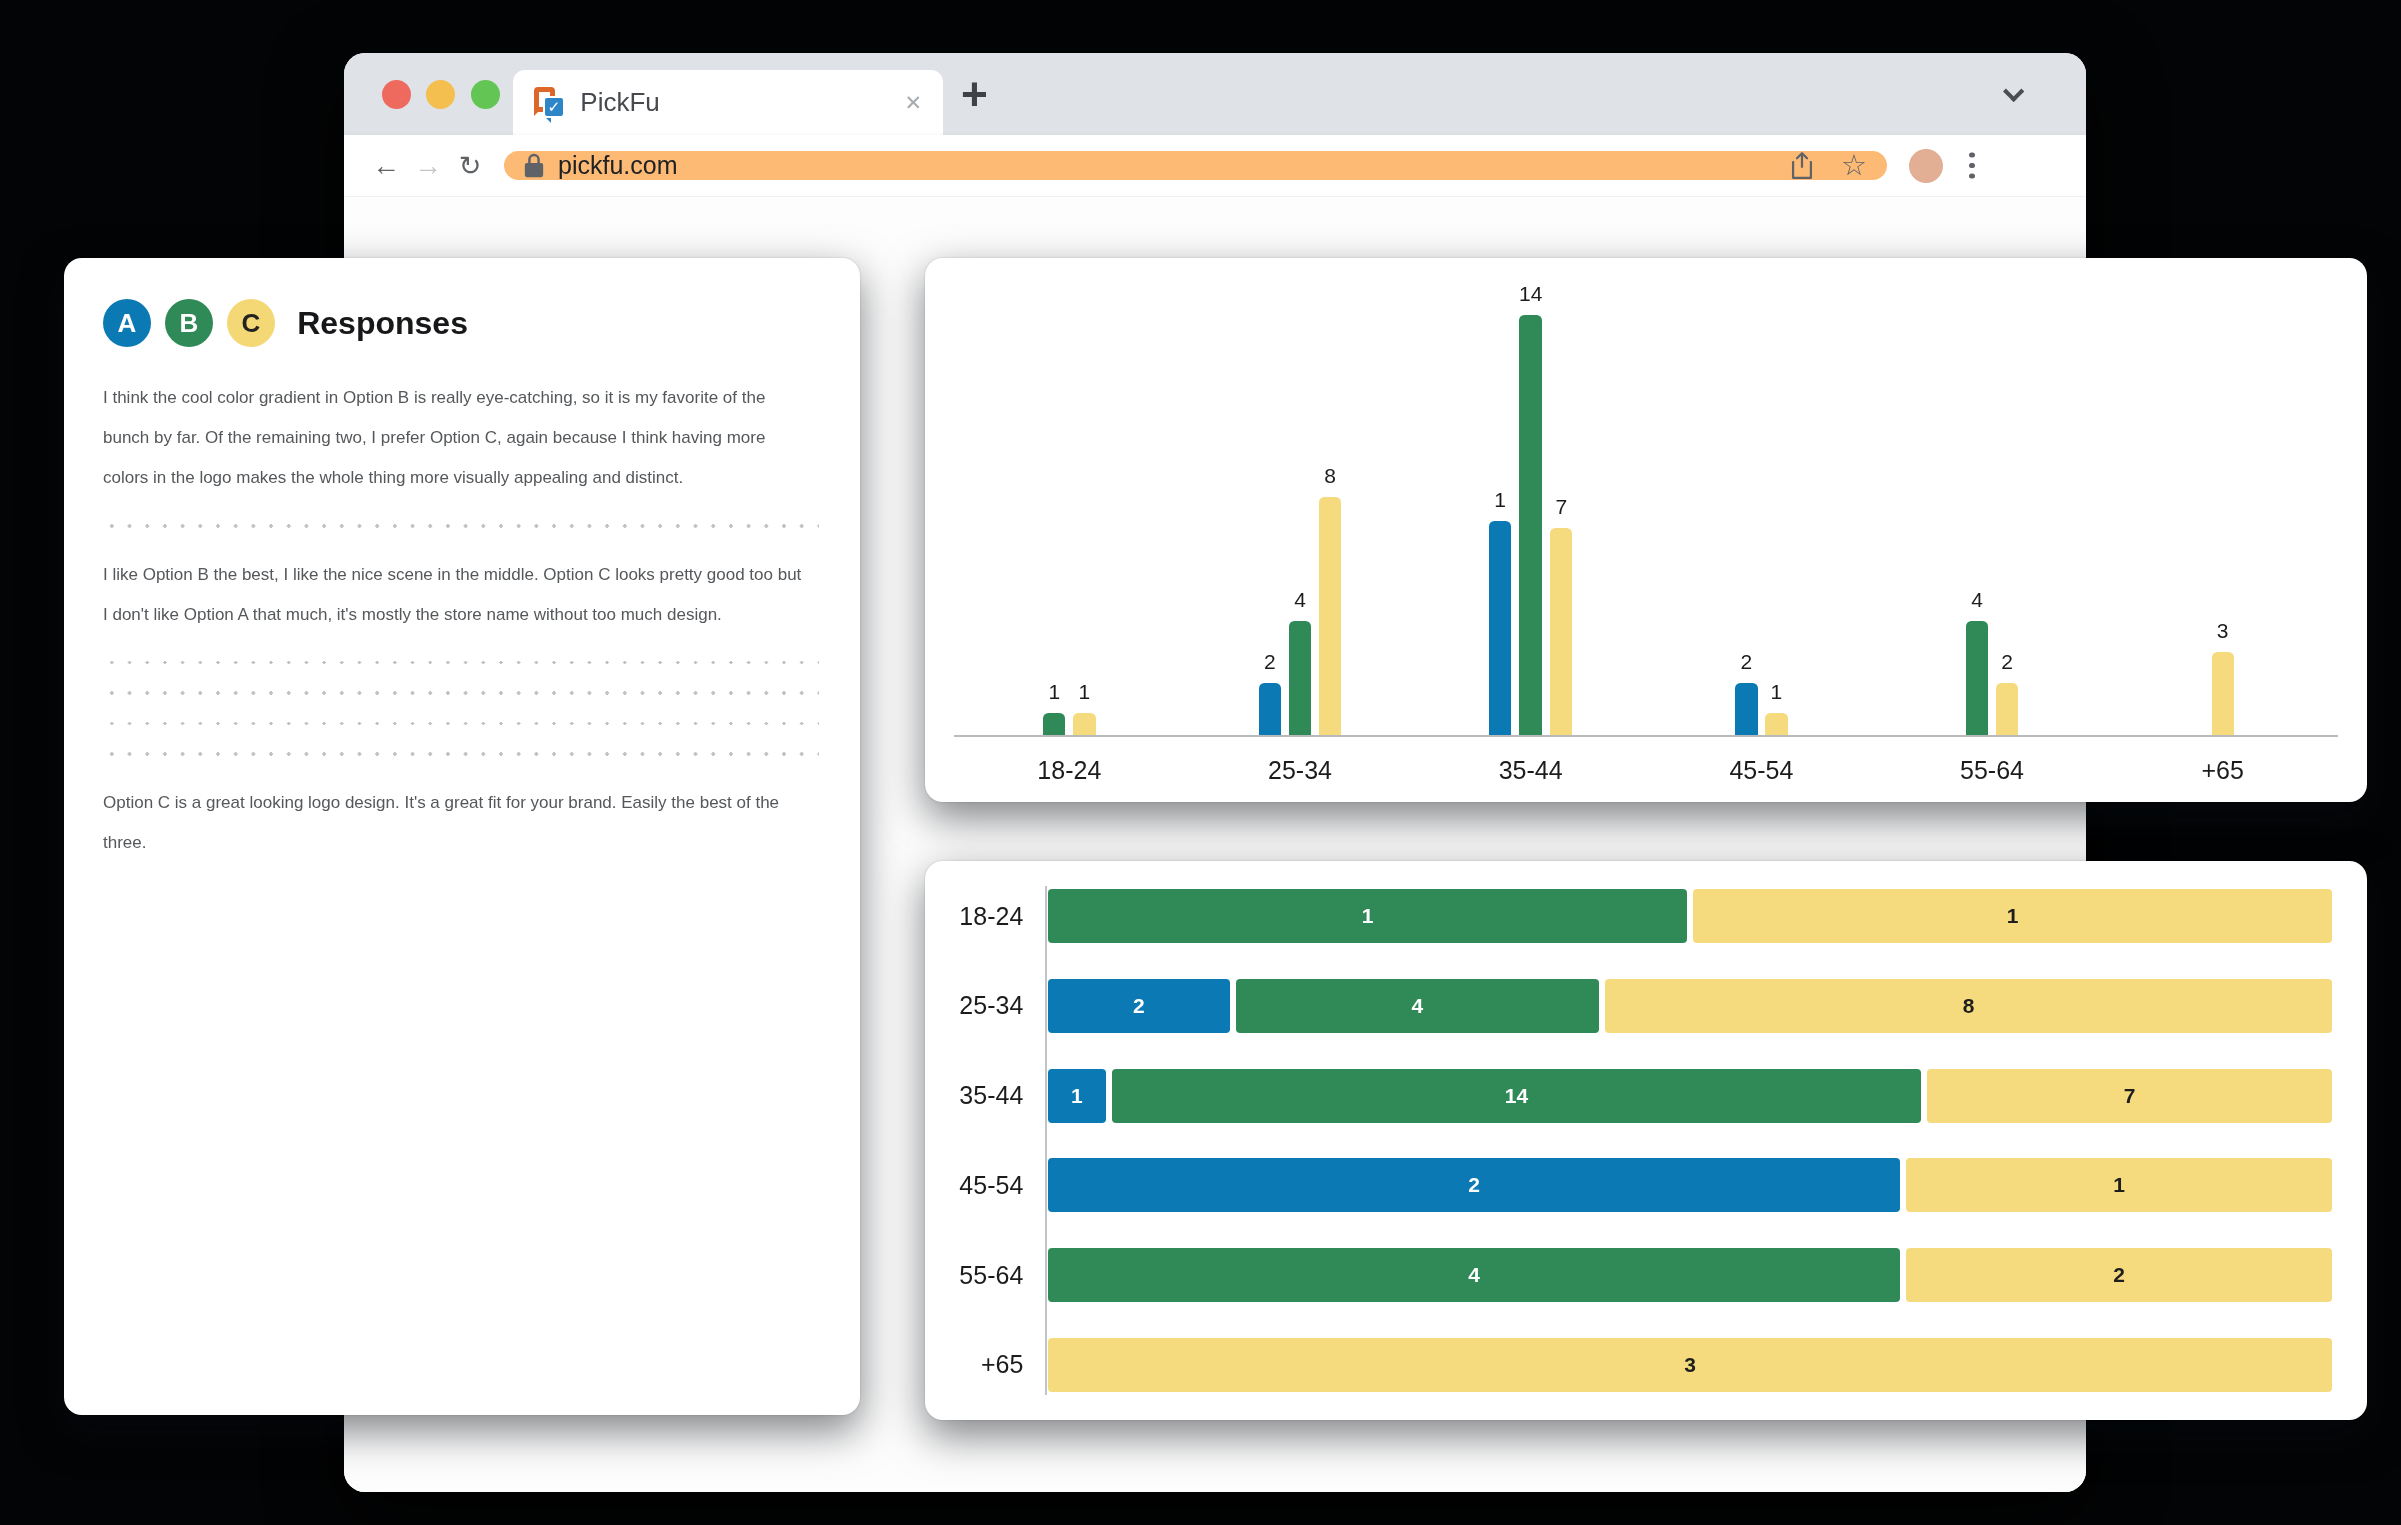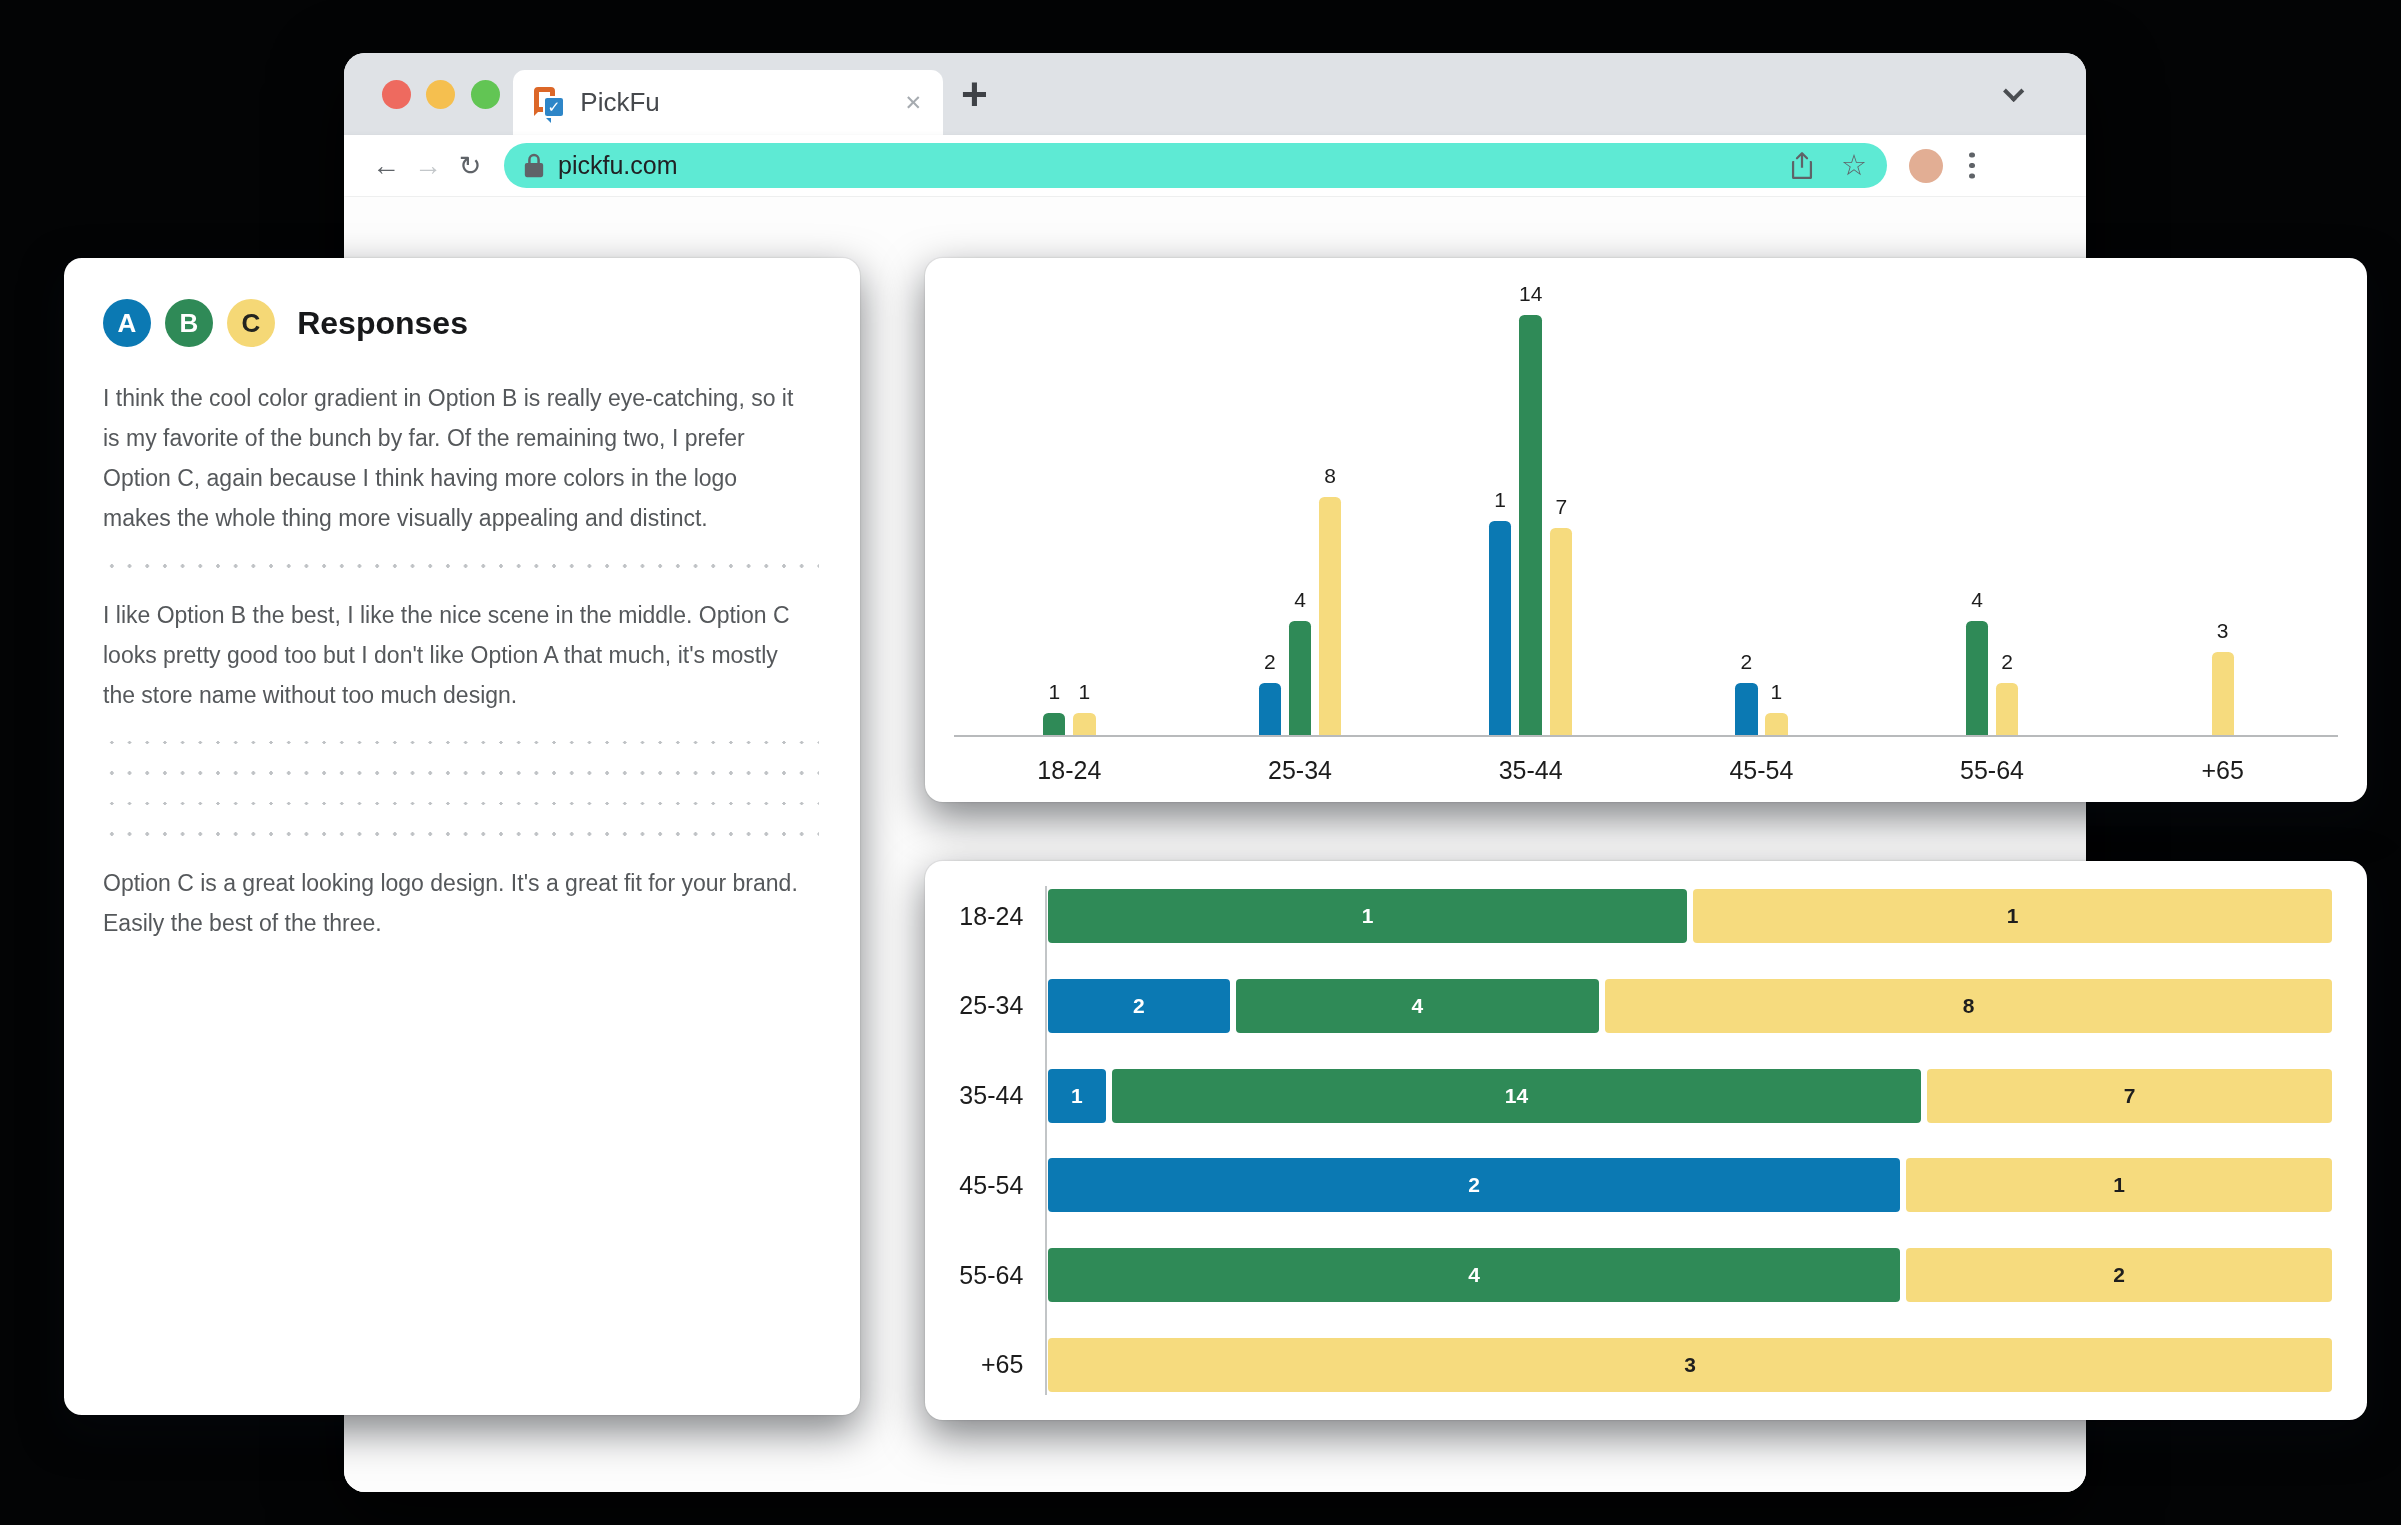--- a/index.html
+++ b/index.html
@@ -32,40 +32,40 @@
           font-size:46px;font-weight:600;color:#3f4247;}
   .strip-chevron{position:absolute;right:65px;top:31px;width:15.3px;height:15.3px;
           border-right:4.1px solid #4a4d51;border-bottom:4.1px solid #4a4d51;
           transform:rotate(45deg);}
   .toolbar{position:relative;height:61px;background:#ffffff;display:flex;align-items:center;
            box-shadow:0 1.8px 5.9px rgba(60,64,67,.12);}
   .nav-ic{font-size:28px;color:#5f6368;width:42px;text-align:center;}
   .nav-ic.back{margin-left:21px;}
   .nav-ic.fwd{color:#c3c7ca;}
   .nav-ic.reload{font-size:27px;}
-  .urlbar{margin-left:13px;height:45px;width:1383px;background:#5eead4;border-radius:22.4px;
+  .urlbar{margin-left:13px;height:29px;width:1383px;background:#fdba74;border-radius:22.4px;
           display:flex;align-items:center;padding:0 20px;}
   .lock-icon{margin-right:14px;display:inline-flex;}
   .url-text{font-size:25px;color:#202124;flex:1;}
   .pill-ic{margin-left:26px;display:inline-flex;color:#5f6368;}
   .star-glyph{font-size:29px;color:#5f6368;line-height:1;}
   .avatar{width:34px;height:34px;border-radius:50%;background:#e2ae94;margin-left:22.4px;}
   .menu-dots{margin-left:26px;width:5.9px;height:5.9px;border-radius:50%;background:#5f6368;
              box-shadow:0 -10.6px 0 #5f6368,0 10.6px 0 #5f6368;margin-right:29px;}
   .content{position:absolute;left:0;top:144px;right:0;bottom:0;background:#fdfdfd;}
 
   
   .card{position:absolute;background:#ffffff;border-radius:17.7px;z-index:5;
         box-shadow:0 0 0 1.2px rgba(0,0,0,.05),0 15.3px 41px rgba(5,10,15,.5);}
   .card-resp{left:64px;top:258px;width:796px;height:1157px;padding:41px 41px 35px 39px;}
   .resp-header{display:flex;align-items:center;gap:14px;margin-bottom:31px;}
   .badge{width:48px;height:48px;border-radius:50%;display:flex;align-items:center;
          justify-content:center;font-size:26px;font-weight:bold;}
   .resp-title{font-size:32px;font-weight:bold;color:#17181a;margin-left:8.2px;}
-  .resp-item{font-size:23px;line-height:40px;color:#55585b;max-width:706px;}
+  .resp-item{font-size:17px;line-height:40px;color:#55585b;max-width:706px;}
   .resp-divider{height:3.5px;margin:26px 0 27px 0;
       background-image:radial-gradient(circle,#bfc2c5 1.5px,rgba(0,0,0,0) 1.8px);
       background-size:17.7px 3.5px;background-repeat:repeat-x;background-position:0 50%;}
 
   
   .card-gchart{left:925px;top:258px;width:1442px;height:544px;}
   .gplot{position:absolute;left:29px;right:29px;top:0;height:479px;
          border-bottom:2.9px solid #b8babc;display:flex;align-items:flex-end;}
   .ggroup{flex:1;display:flex;justify-content:center;align-items:flex-end;gap:7.7px;height:100%;}
   .gbarcol{display:flex;flex-direction:column;justify-content:flex-end;align-items:center;}

